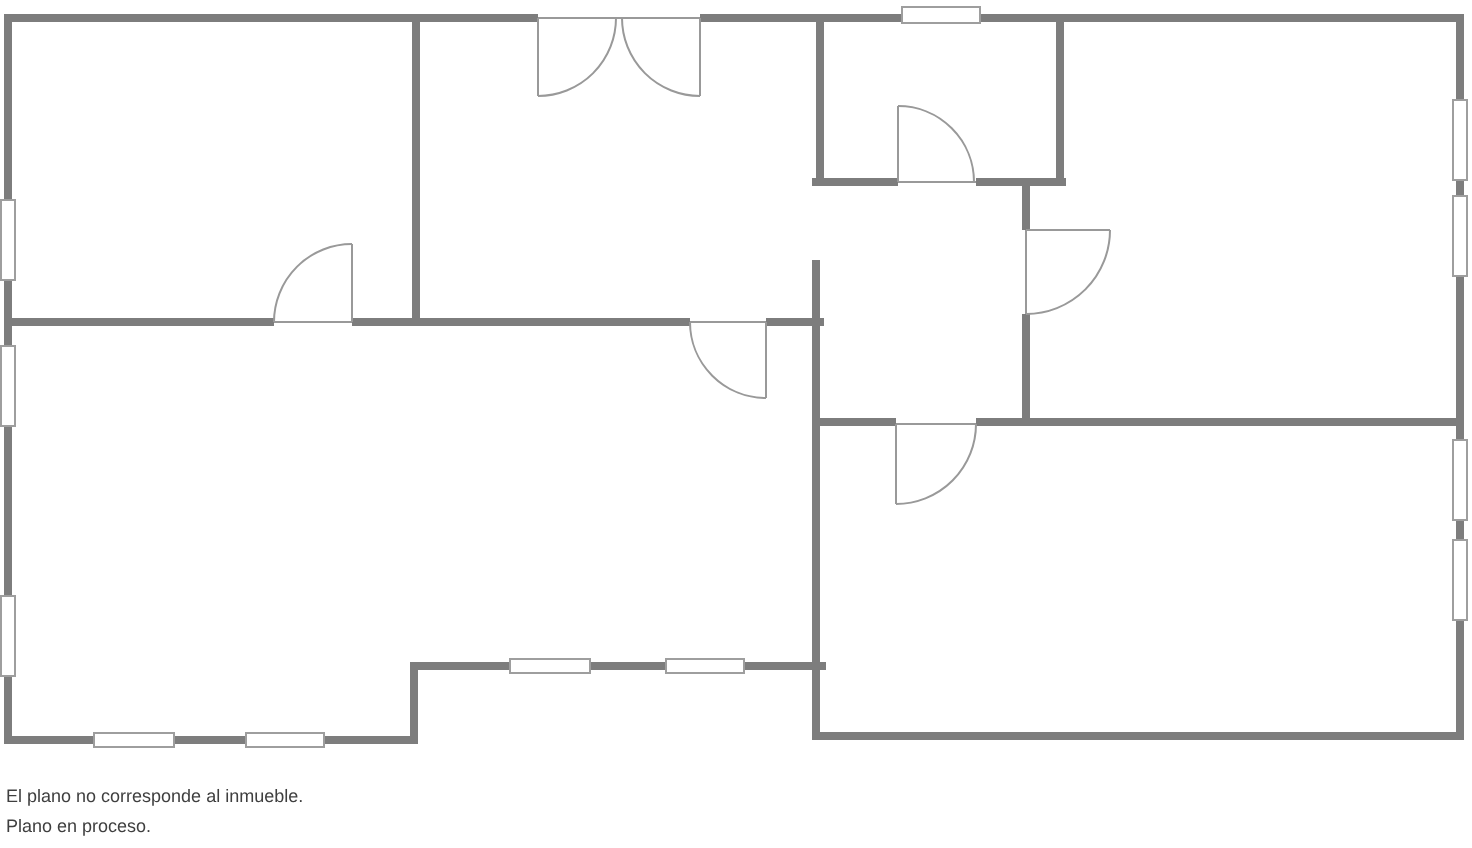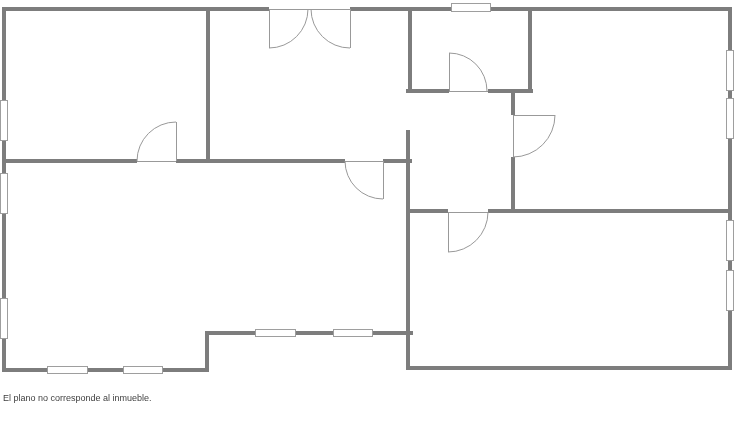--- a/index.html
+++ b/index.html
@@ -85,14 +85,15 @@
       <rect x="726.5" y="98" width="7" height="40" fill="#ffffff" stroke="#9e9e9e" stroke-width="1" shape-rendering="crispEdges"></rect>
       <rect x="726.5" y="220" width="7" height="40" fill="#ffffff" stroke="#9e9e9e" stroke-width="1" shape-rendering="crispEdges"></rect>
       <rect x="726.5" y="270" width="7" height="40" fill="#ffffff" stroke="#9e9e9e" stroke-width="1" shape-rendering="crispEdges"></rect>
       <rect x="47" y="366.5" width="40" height="7" fill="#ffffff" stroke="#9e9e9e" stroke-width="1" shape-rendering="crispEdges"></rect>
       <rect x="123" y="366.5" width="39" height="7" fill="#ffffff" stroke="#9e9e9e" stroke-width="1" shape-rendering="crispEdges"></rect>
       <rect x="255" y="329.5" width="40" height="7" fill="#ffffff" stroke="#9e9e9e" stroke-width="1" shape-rendering="crispEdges"></rect>
       <rect x="333" y="329.5" width="39" height="7" fill="#ffffff" stroke="#9e9e9e" stroke-width="1" shape-rendering="crispEdges"></rect>
     </svg>
   <div class="disclaimer" style="color: rgb(63, 63, 63);">
     <div>El plano no corresponde al inmueble.</div>
+    <div>Plano en proceso.</div>
   </div>
 </div>
 
 </body></html>

